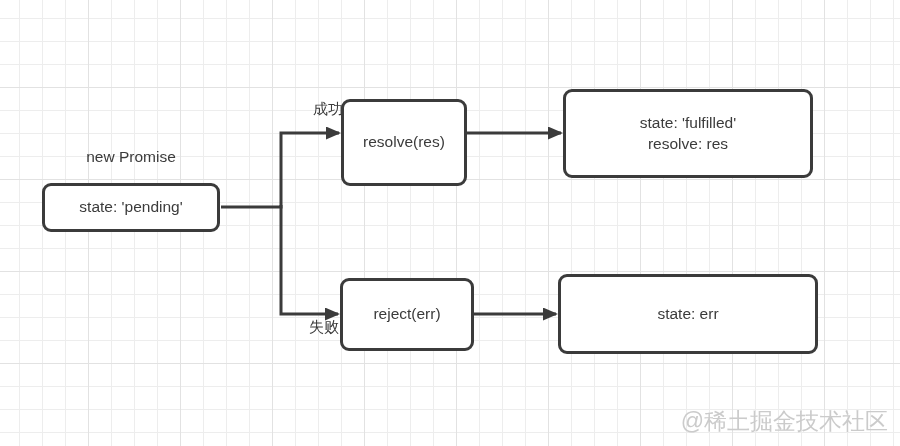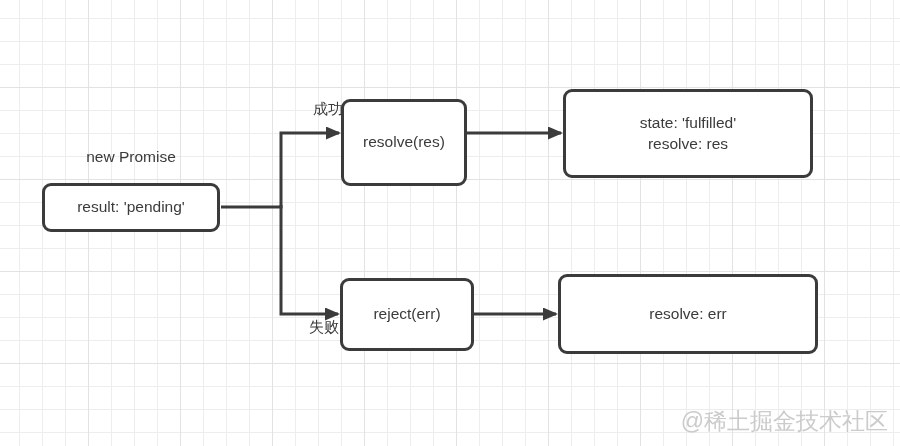--- a/index.html
+++ b/index.html
@@ -95,38 +95,38 @@
     </defs>
     <polyline class="edge" points="221,207 281,207 281,133 339,133" marker-end="url(#arrow)"></polyline>
     <polyline class="edge" points="281,205 281,314 338,314" marker-end="url(#arrow)"></polyline>
     <polyline class="edge" points="467,133 561,133" marker-end="url(#arrow)"></polyline>
     <polyline class="edge" points="474,314 556,314" marker-end="url(#arrow)"></polyline>
   </svg>
 
   <div class="title-label" style="left:42px; top:139px; width:178px;margin-top:9px;">new Promise</div>
 
   <div class="node" style="left:42px; top:183px; width:178px; height:49px;">
-    <span>result: 'pending'</span>
+    <span>state: 'pending'</span>
   </div>
 
   <div class="node" style="left:341px; top:90px; width:126px; height:87px;margin-top:9px;">
     <span>resolve(res)</span>
   </div>
 
   <div class="node" style="left:563px; top:89px; width:250px; height:89px;">
     <span>state: 'fulfilled'</span>
     <span>resolve: res</span>
   </div>
 
   <div class="node" style="left:340px; top:278px; width:134px; height:73px;">
     <span>reject(err)</span>
   </div>
 
   <div class="node" style="left:558px; top:274px; width:260px; height:80px;">
-    <span>resolve: err</span>
+    <span>state: err</span>
   </div>
 
   <div class="floating-label" style="left:273px; top:100px;">成功</div>
 
   <div class="floating-label" style="left:269px; top:318px;">失败</div>
 
   <div class="watermark">@稀土掘金技术社区</div>
 
 </div>
 

